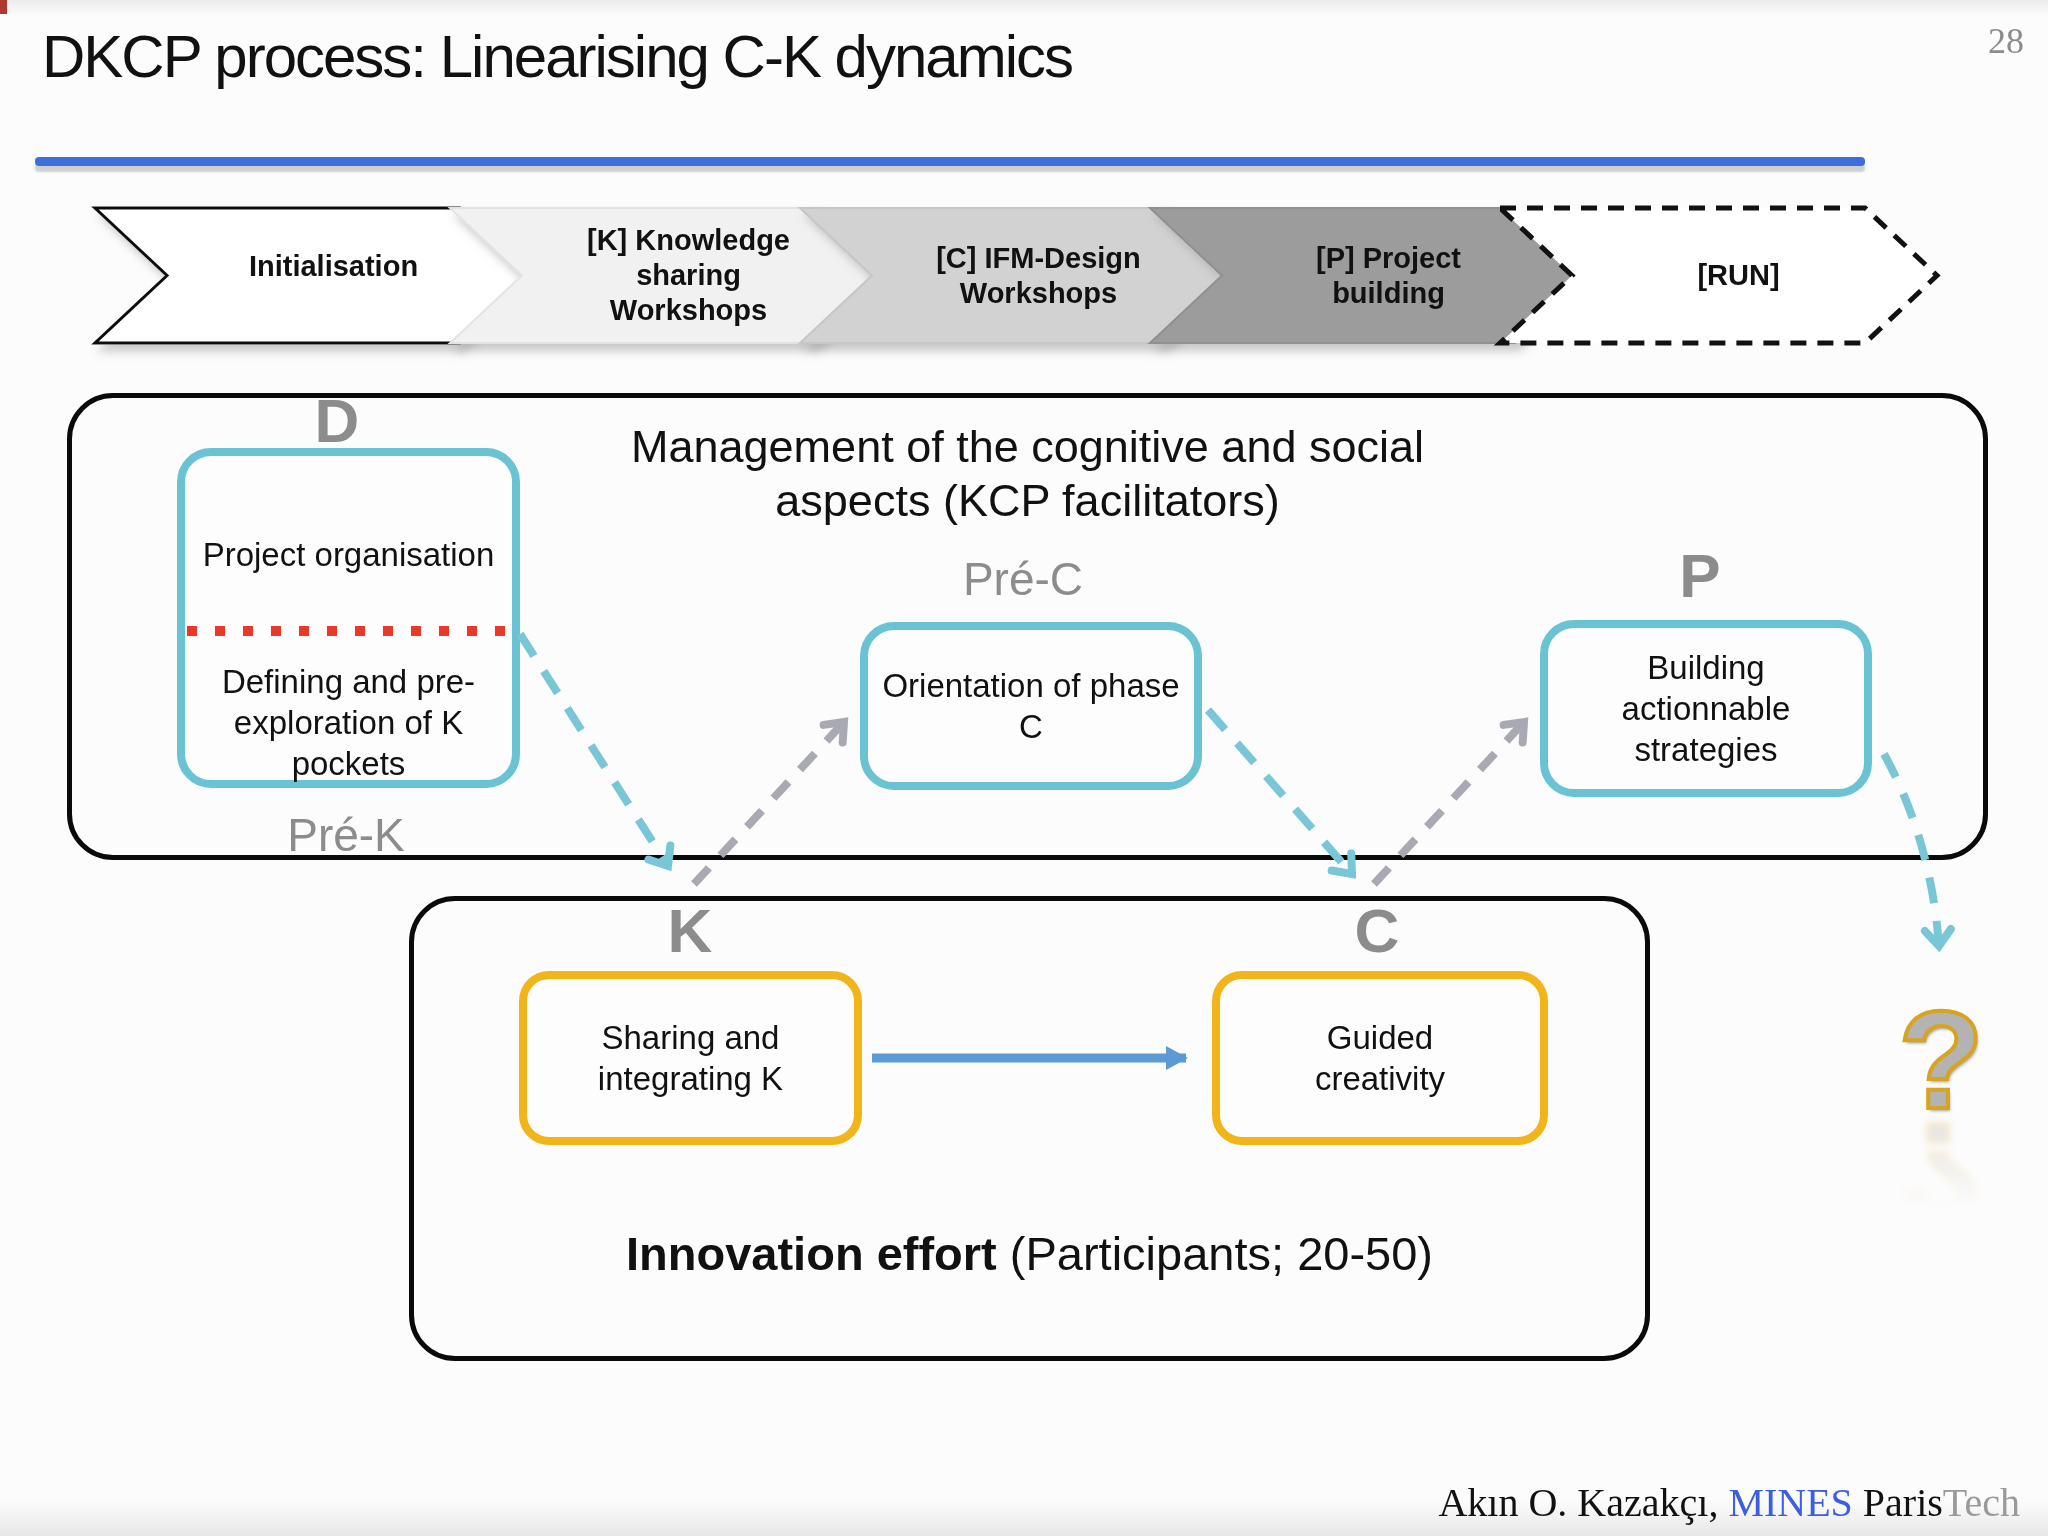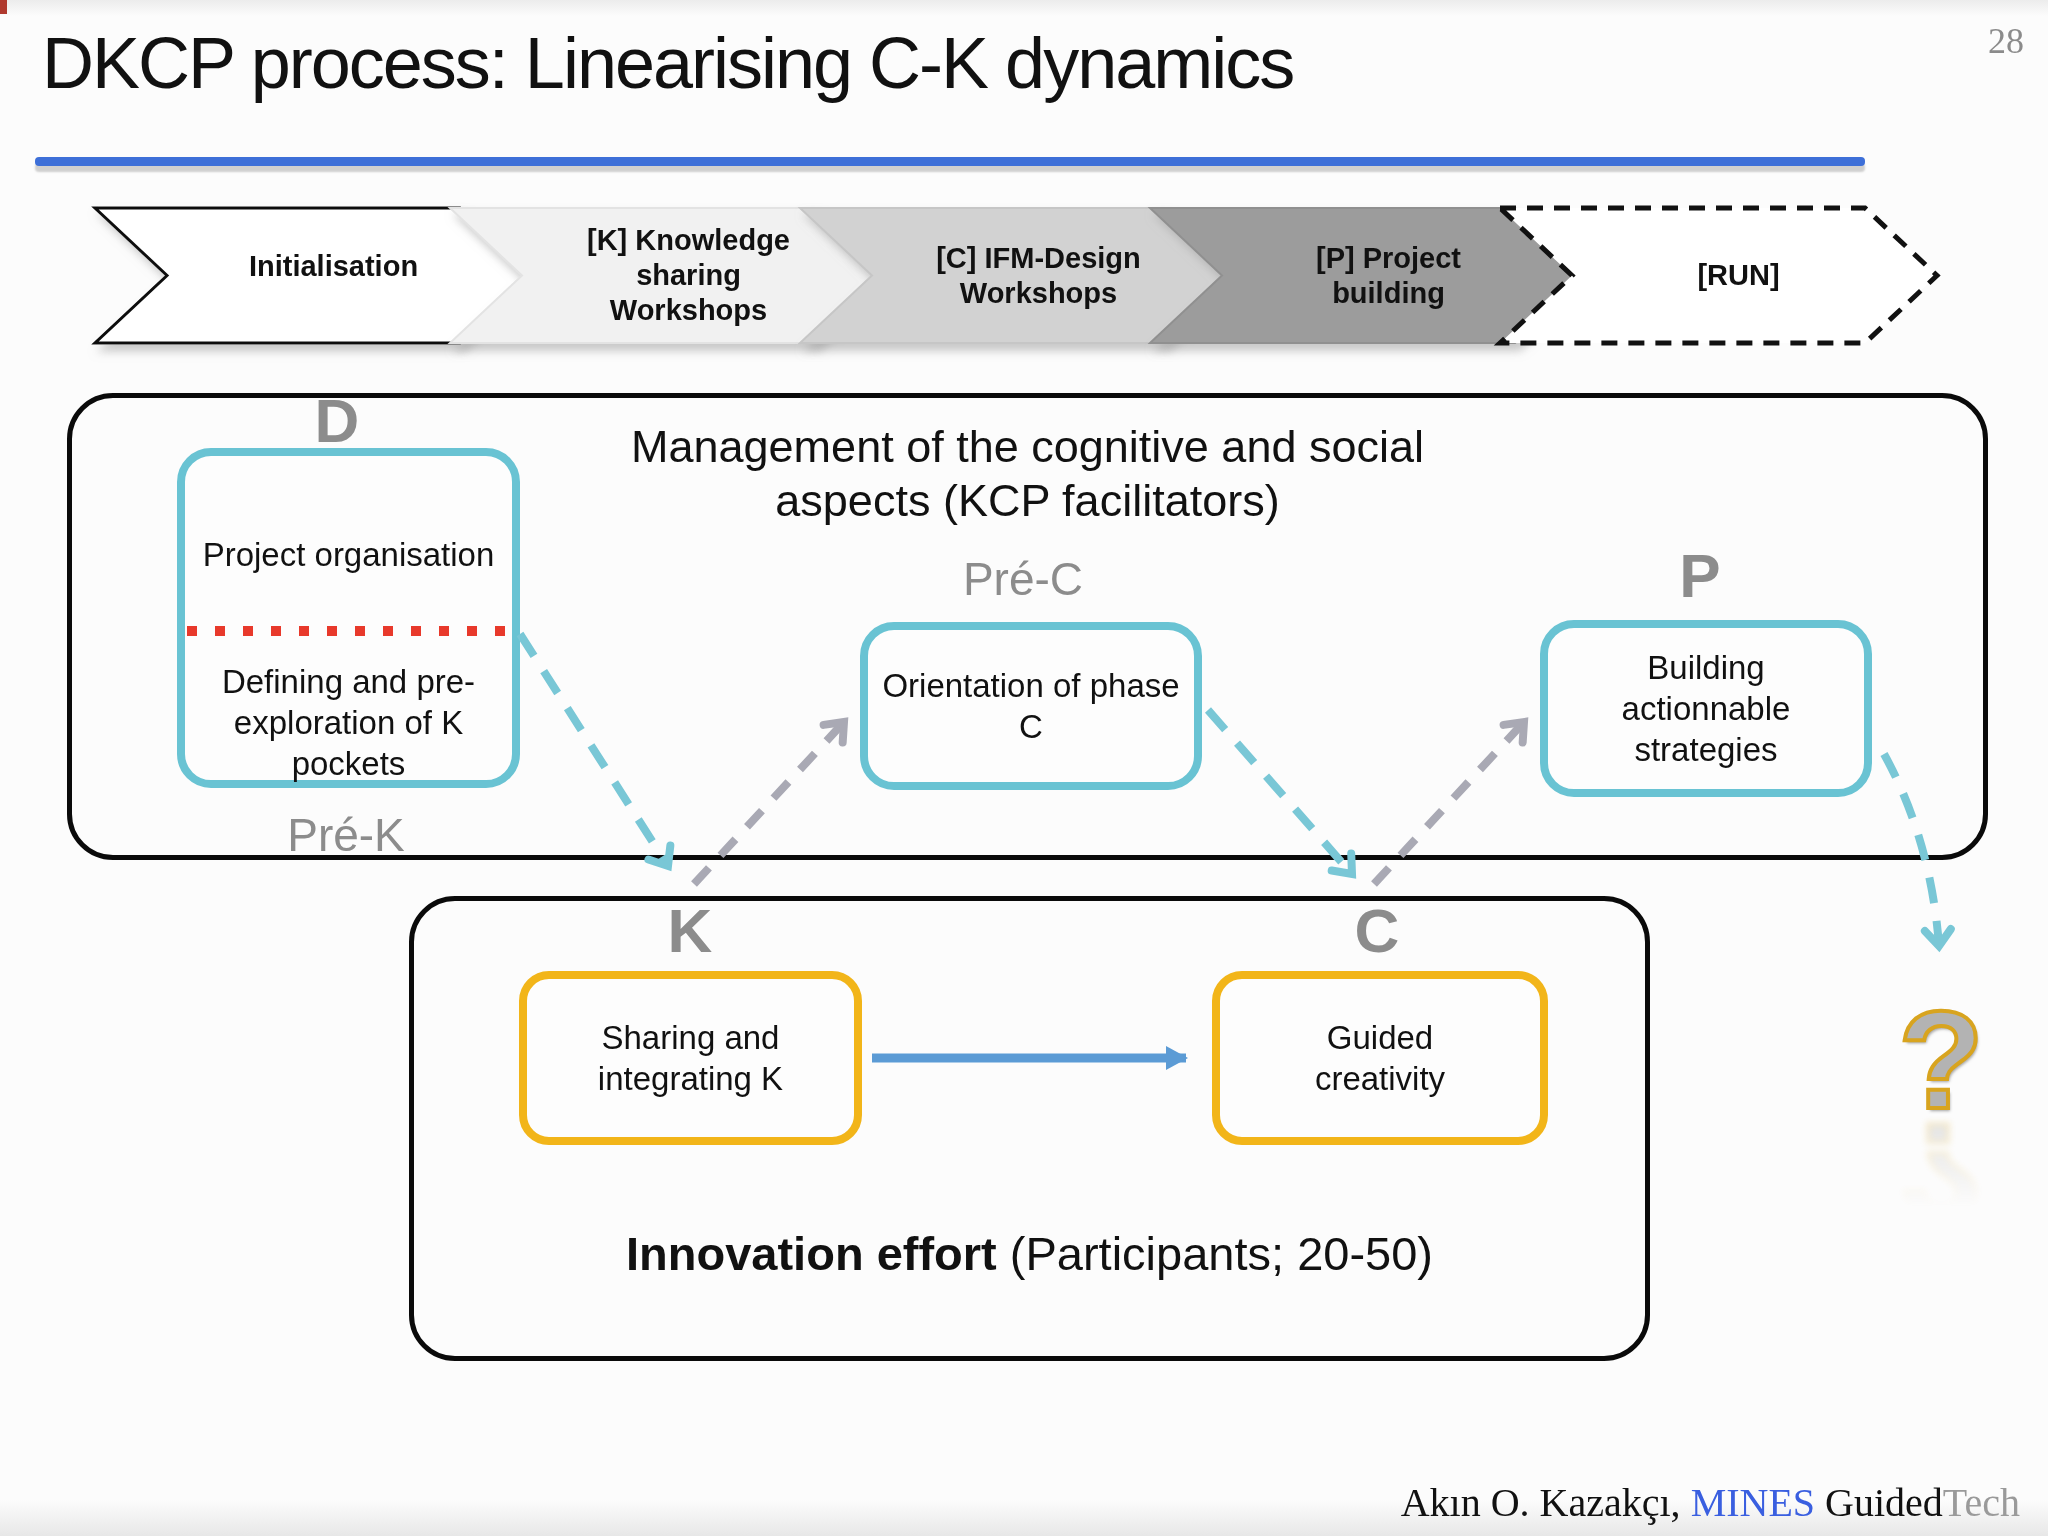--- a/index.html
+++ b/index.html
@@ -4,21 +4,21 @@
 <style>
   html,body{margin:0;padding:0;background:#e8e8e8;}
   .slide{
     position:relative;width:2048px;height:1536px;overflow:hidden;
     background:linear-gradient(180deg,#ececec 0px,#fcfcfc 16px,#fcfcfc 1500px,#e7e7e7 1536px);
     font-family:"Liberation Sans", sans-serif;color:#111;
   }
   .red-sliver{position:absolute;left:0;top:0;width:7px;height:14px;background:#b03a2e;}
   .page-number{position:absolute;top:20px;right:24px;font-family:"Liberation Serif",serif;
     font-size:36px;color:#8b8b8b;}
-  .title{position:absolute;left:42px;top:22px;font-size:72px;font-weight:400;
+  .title{position:absolute;left:42px;top:22px;font-size:60px;font-weight:400;
     letter-spacing:-2px;white-space:nowrap;}
   .title-rule{position:absolute;left:35px;top:157px;width:1830px;height:9px;
     border-radius:4px;box-shadow:0 6px 2px rgba(140,140,140,.40);}
   .chev-band{position:absolute;left:0;top:0;}
   .chev-label{position:absolute;height:135px;display:flex;flex-direction:column;
     align-items:center;justify-content:center;font-weight:bold;font-size:29px;
     line-height:35px;text-align:center;}
   .container{position:absolute;border:5px solid #0a0a0a;border-radius:46px;background:transparent;}
   .mgmt-title{position:absolute;left:0;right:0;top:22px;text-align:center;
     font-size:45px;line-height:54px;}
@@ -165,16 +165,16 @@
     <path d="M1884,754 C1916,812 1934,878 1939,946" fill="none" stroke="#79c7d6" stroke-width="8" stroke-dasharray="26 18" marker-end="url(#tealV)"></path>
     <path d="M872,1058 L1186,1058" fill="none" stroke="#5b9bd5" stroke-width="9" marker-end="url(#blueHead)"></path>
   </svg>
 
   <div class="qmark-wrap">
     <div class="qmark">?</div>
     <div class="qmark-reflection">?</div>
   </div>
 
   <div class="footer">
-    <span style="color:#111">Akın O. Kazakçı, </span><span style="color:#3a5fe0">MINES</span><span style="color:#111"> Guided</span><span style="color:#9a9a9a">Tech</span>
+    <span style="color:#111">Akın O. Kazakçı, </span><span style="color:#3a5fe0">MINES</span><span style="color:#111"> Paris</span><span style="color:#9a9a9a">Tech</span>
   </div>
 
 </div>
 
 </body></html>

